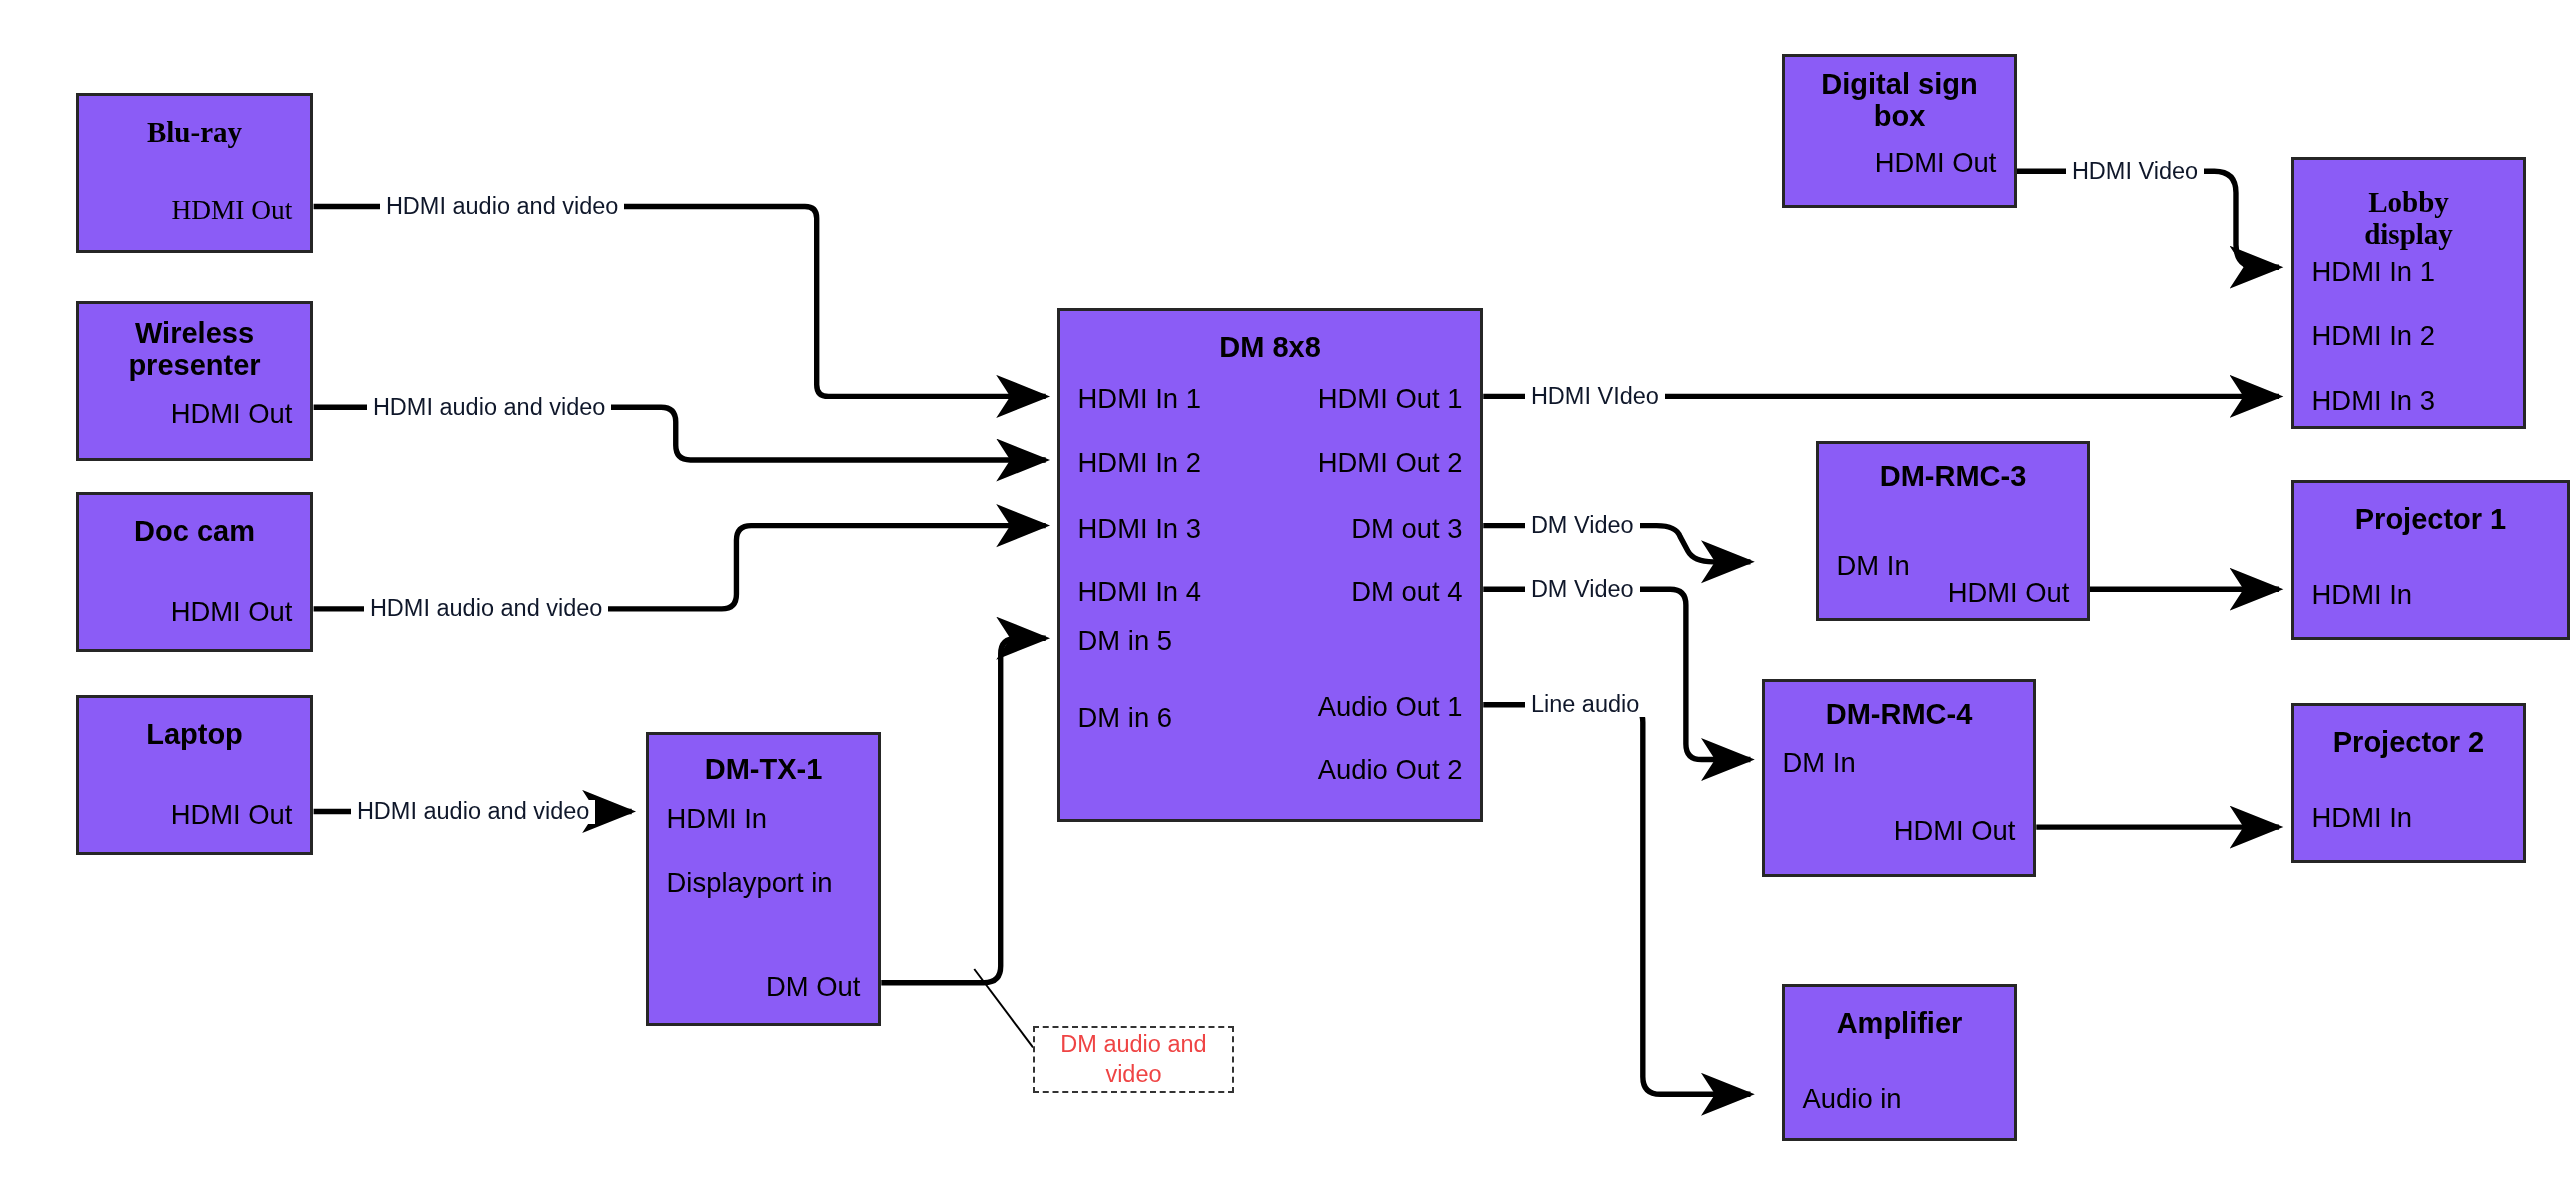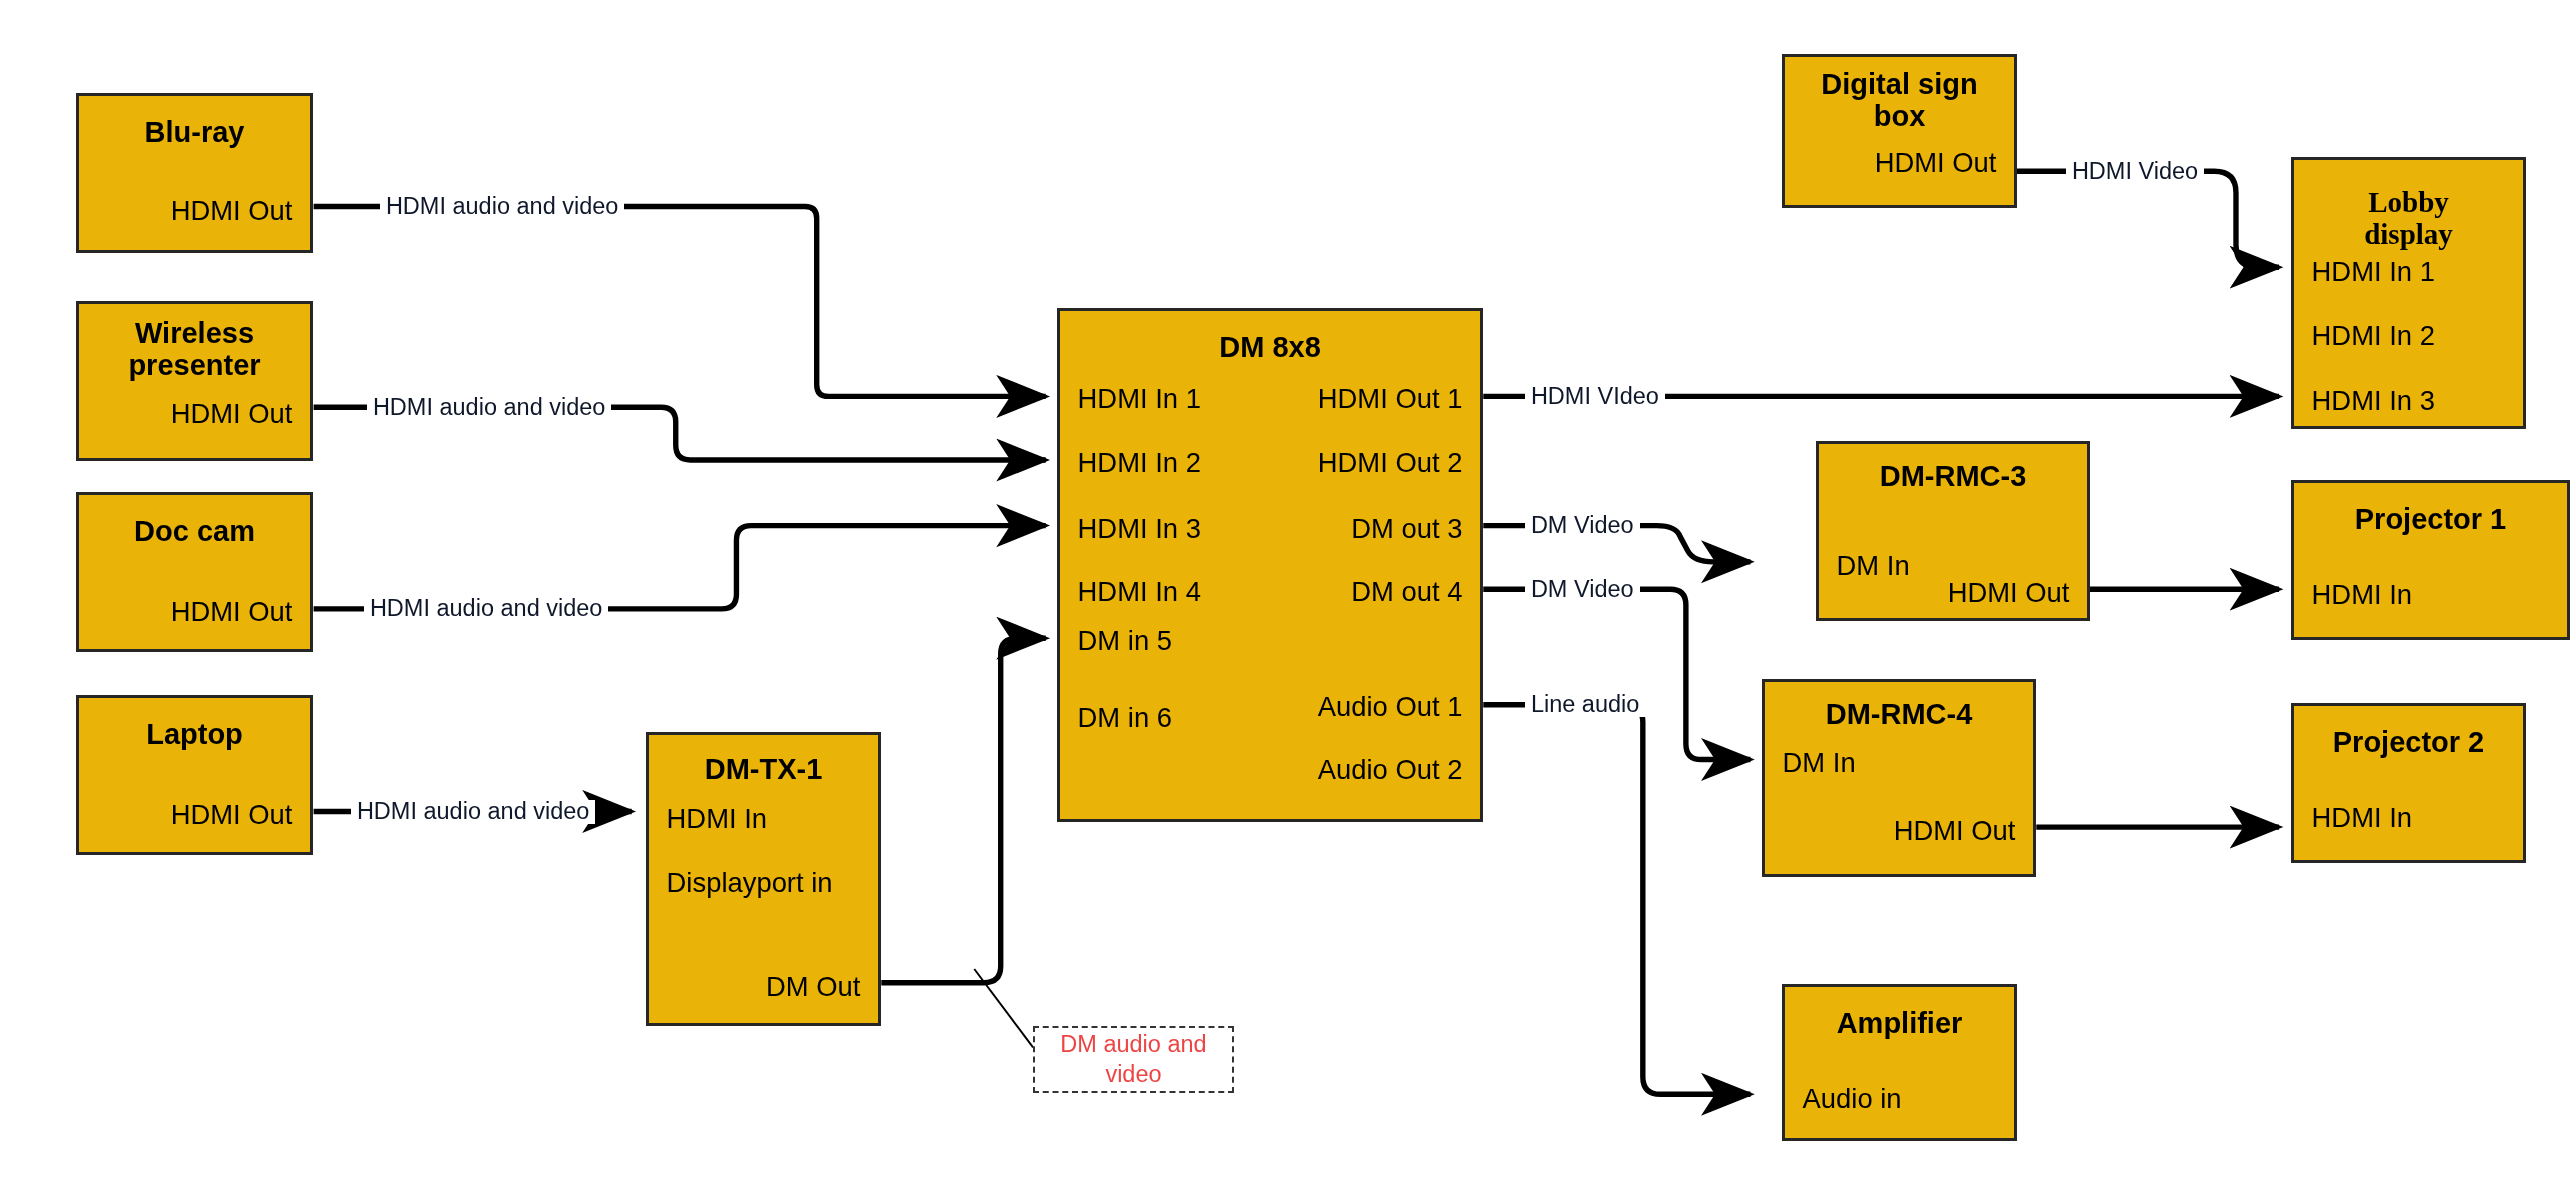--- a/index.html
+++ b/index.html
@@ -1,19 +1,19 @@
 <!DOCTYPE html>
 <html><head>
 <meta charset="utf-8">
 <style>
   html,body{margin:0;padding:0;background:#ffffff;}
   body{font-family:"Liberation Sans", sans-serif;}
   #stage{position:relative;width:2576px;height:1201px;background:#ffffff;overflow:hidden;}
   svg#wires{position:absolute;left:0;top:0;width:2576px;height:1201px;pointer-events:none;}
-  .node{position:absolute;box-sizing:border-box;border:3.9px solid #262626;background:#eab308;}
+  .node{position:absolute;box-sizing:border-box;border:3.9px solid #262626;background:#8b5cf6;}
   .node .title{
     position:absolute;left:0;right:0;text-align:center;
     font-weight:bold;font-size:29px;color:#000;line-height:1.12;
   }
   .port{position:absolute;font-size:27.4px;color:#000;white-space:nowrap;line-height:1;}
   .port.left{left:17.6px;text-align:left;}
   .port.right{right:17.6px;text-align:right;}
   .wirelabel{
     position:absolute;font-size:23.5px;color:#0f172a;white-space:nowrap;
     background:#ffffff;padding:0 5.9px;line-height:1;
@@ -75,21 +75,21 @@
   <div class="wirelabel" style="left:1525px;top:693px;">Line audio</div>
   <div class="wirelabel" style="left:2066px;top:160px;">HDMI Video</div>
 
   <div class="callout" style="left:1033px;top:1026px;width:201px;height:67px;">
     <span>
       <span>DM audio and</span><br>
       <span>video</span>
     </span>
   </div>
 
-  <div class="node" style="left:76px;top:93px;width:237px;height:160px;">
+  <div class="node" style="left:76px;top:93px;width:237px;height:160px;font-family:Liberation Serif, serif;">
     <div class="title" style="top:19.6px;">Blu-ray</div>
     <div class="port right" style="top:101px;">HDMI Out</div>
   </div>
 
   <div class="node" style="left:76px;top:301px;width:237px;height:160px;">
     <div class="title" style="top:12.7px;">
       <span>Wireless</span><br>
       <span>presenter</span>
     </div>
     <div class="port right" style="top:96px;">HDMI Out</div>

